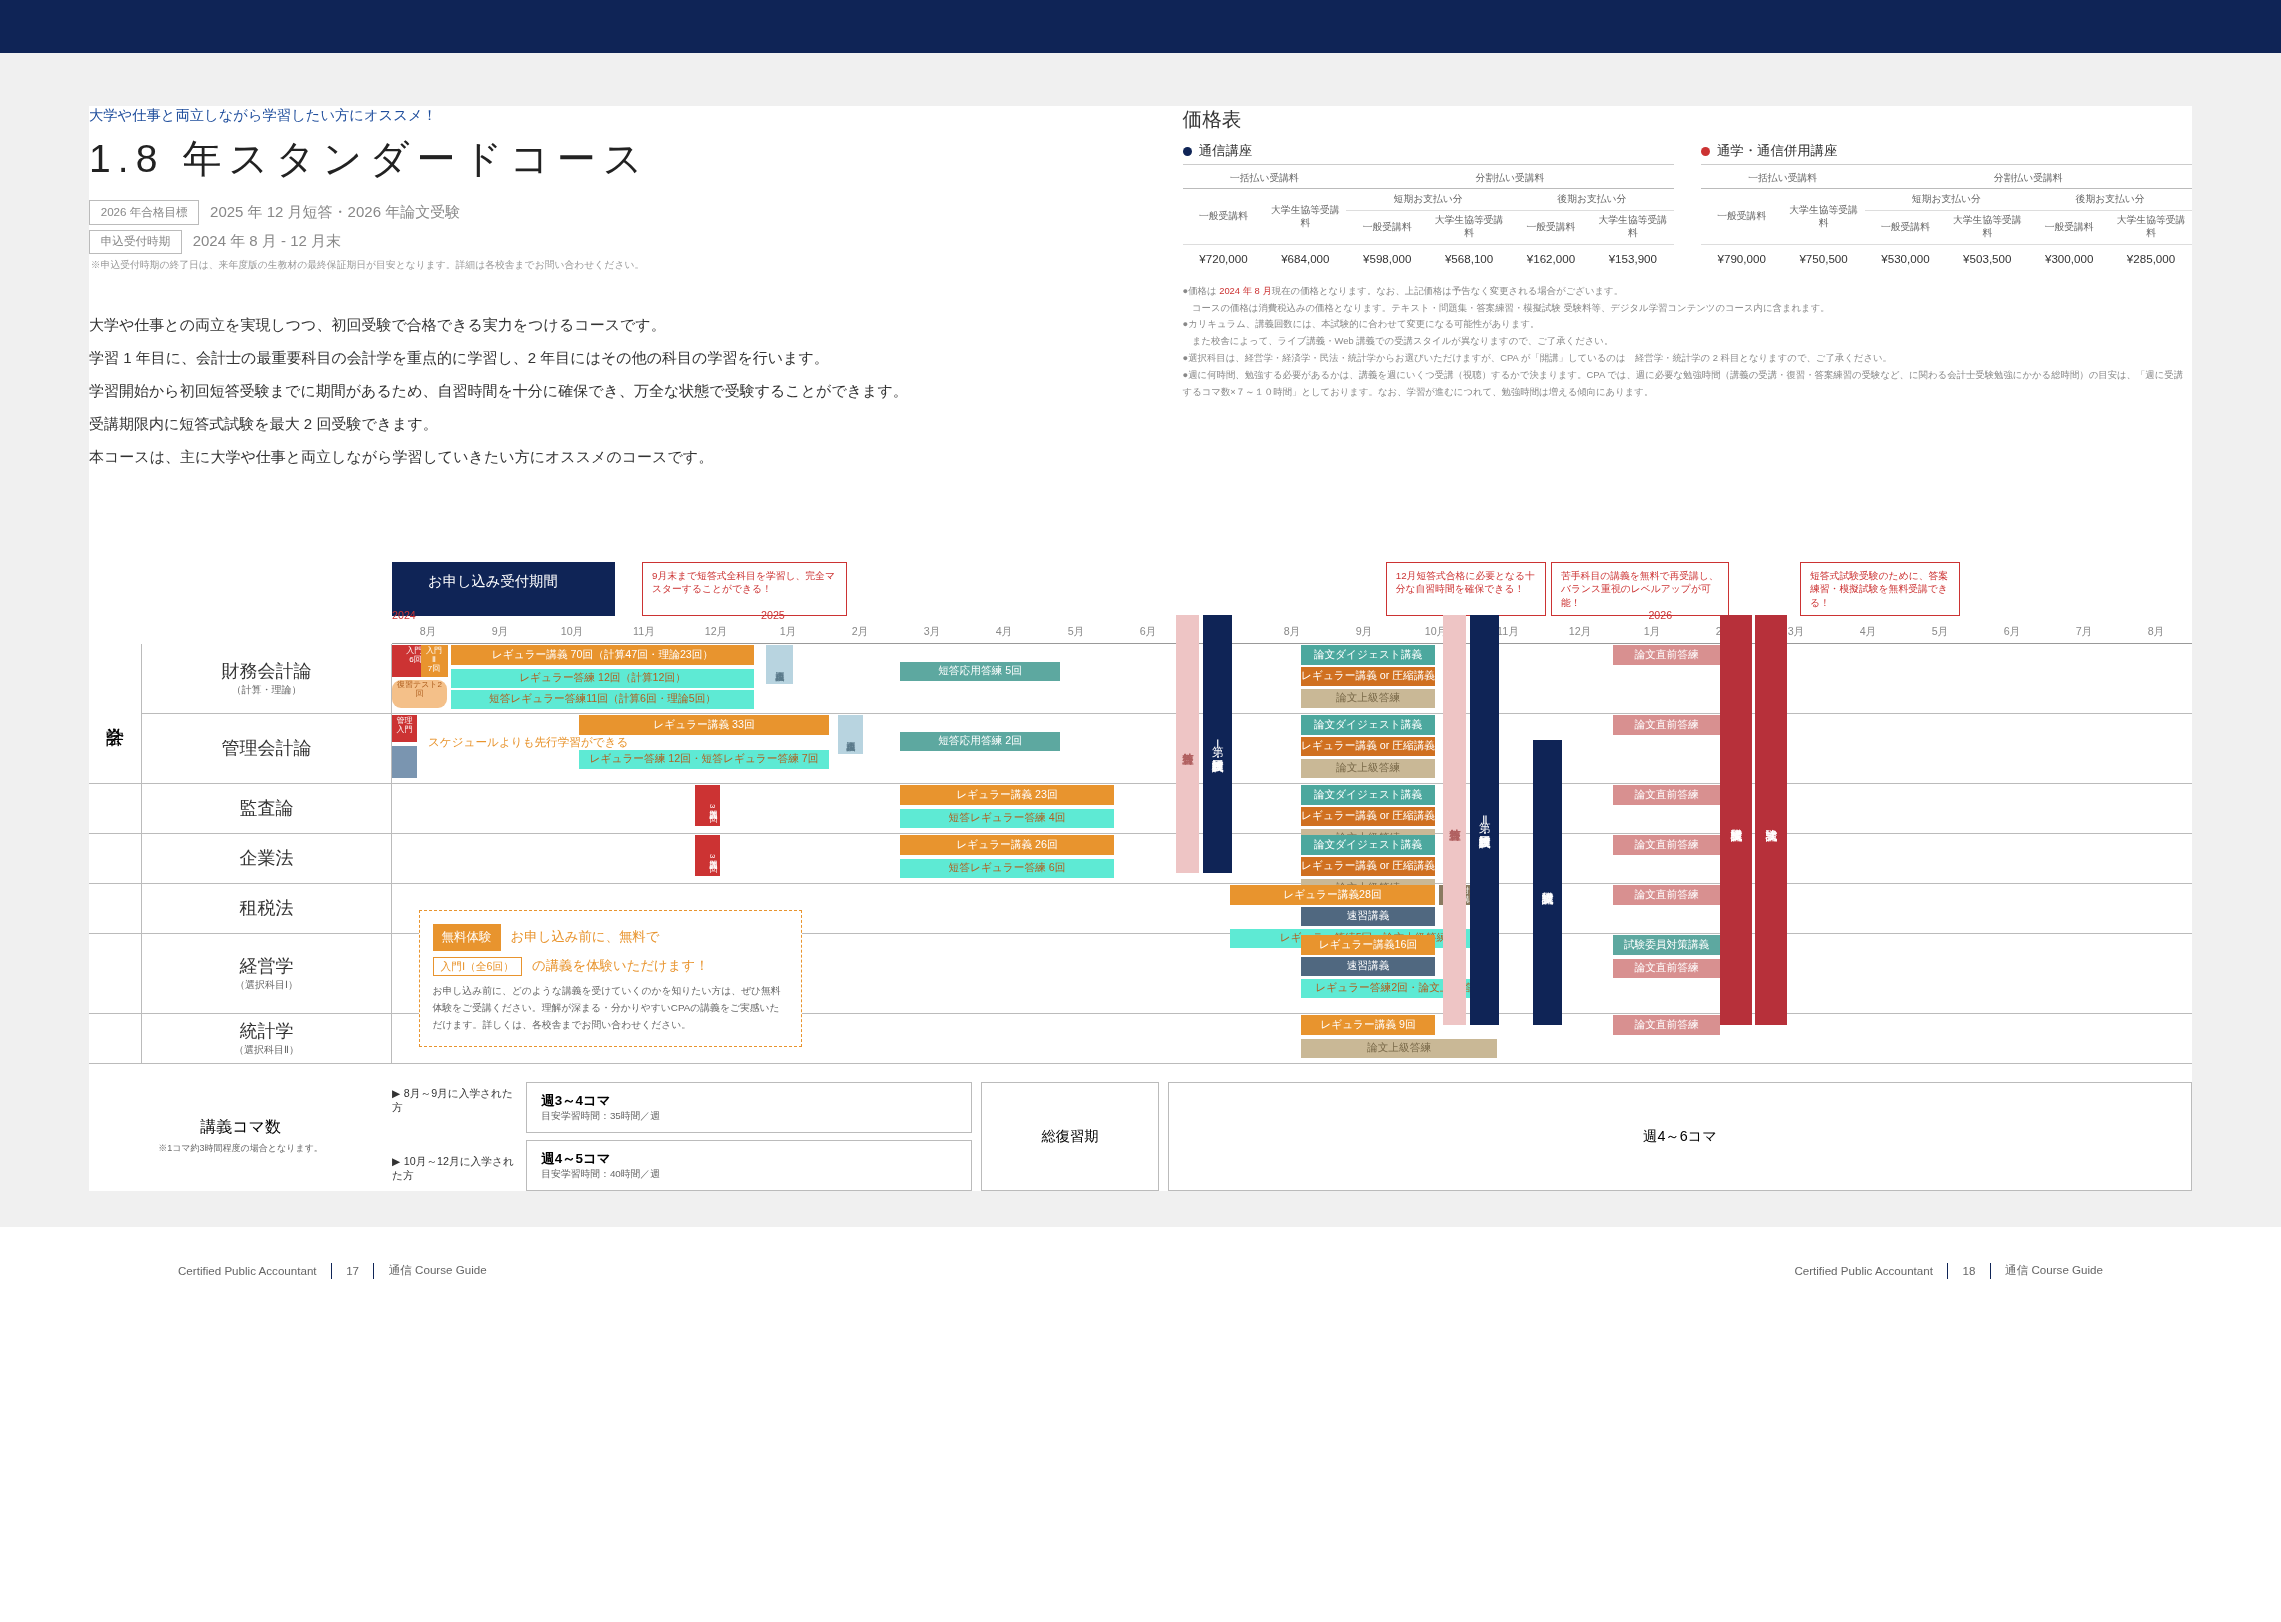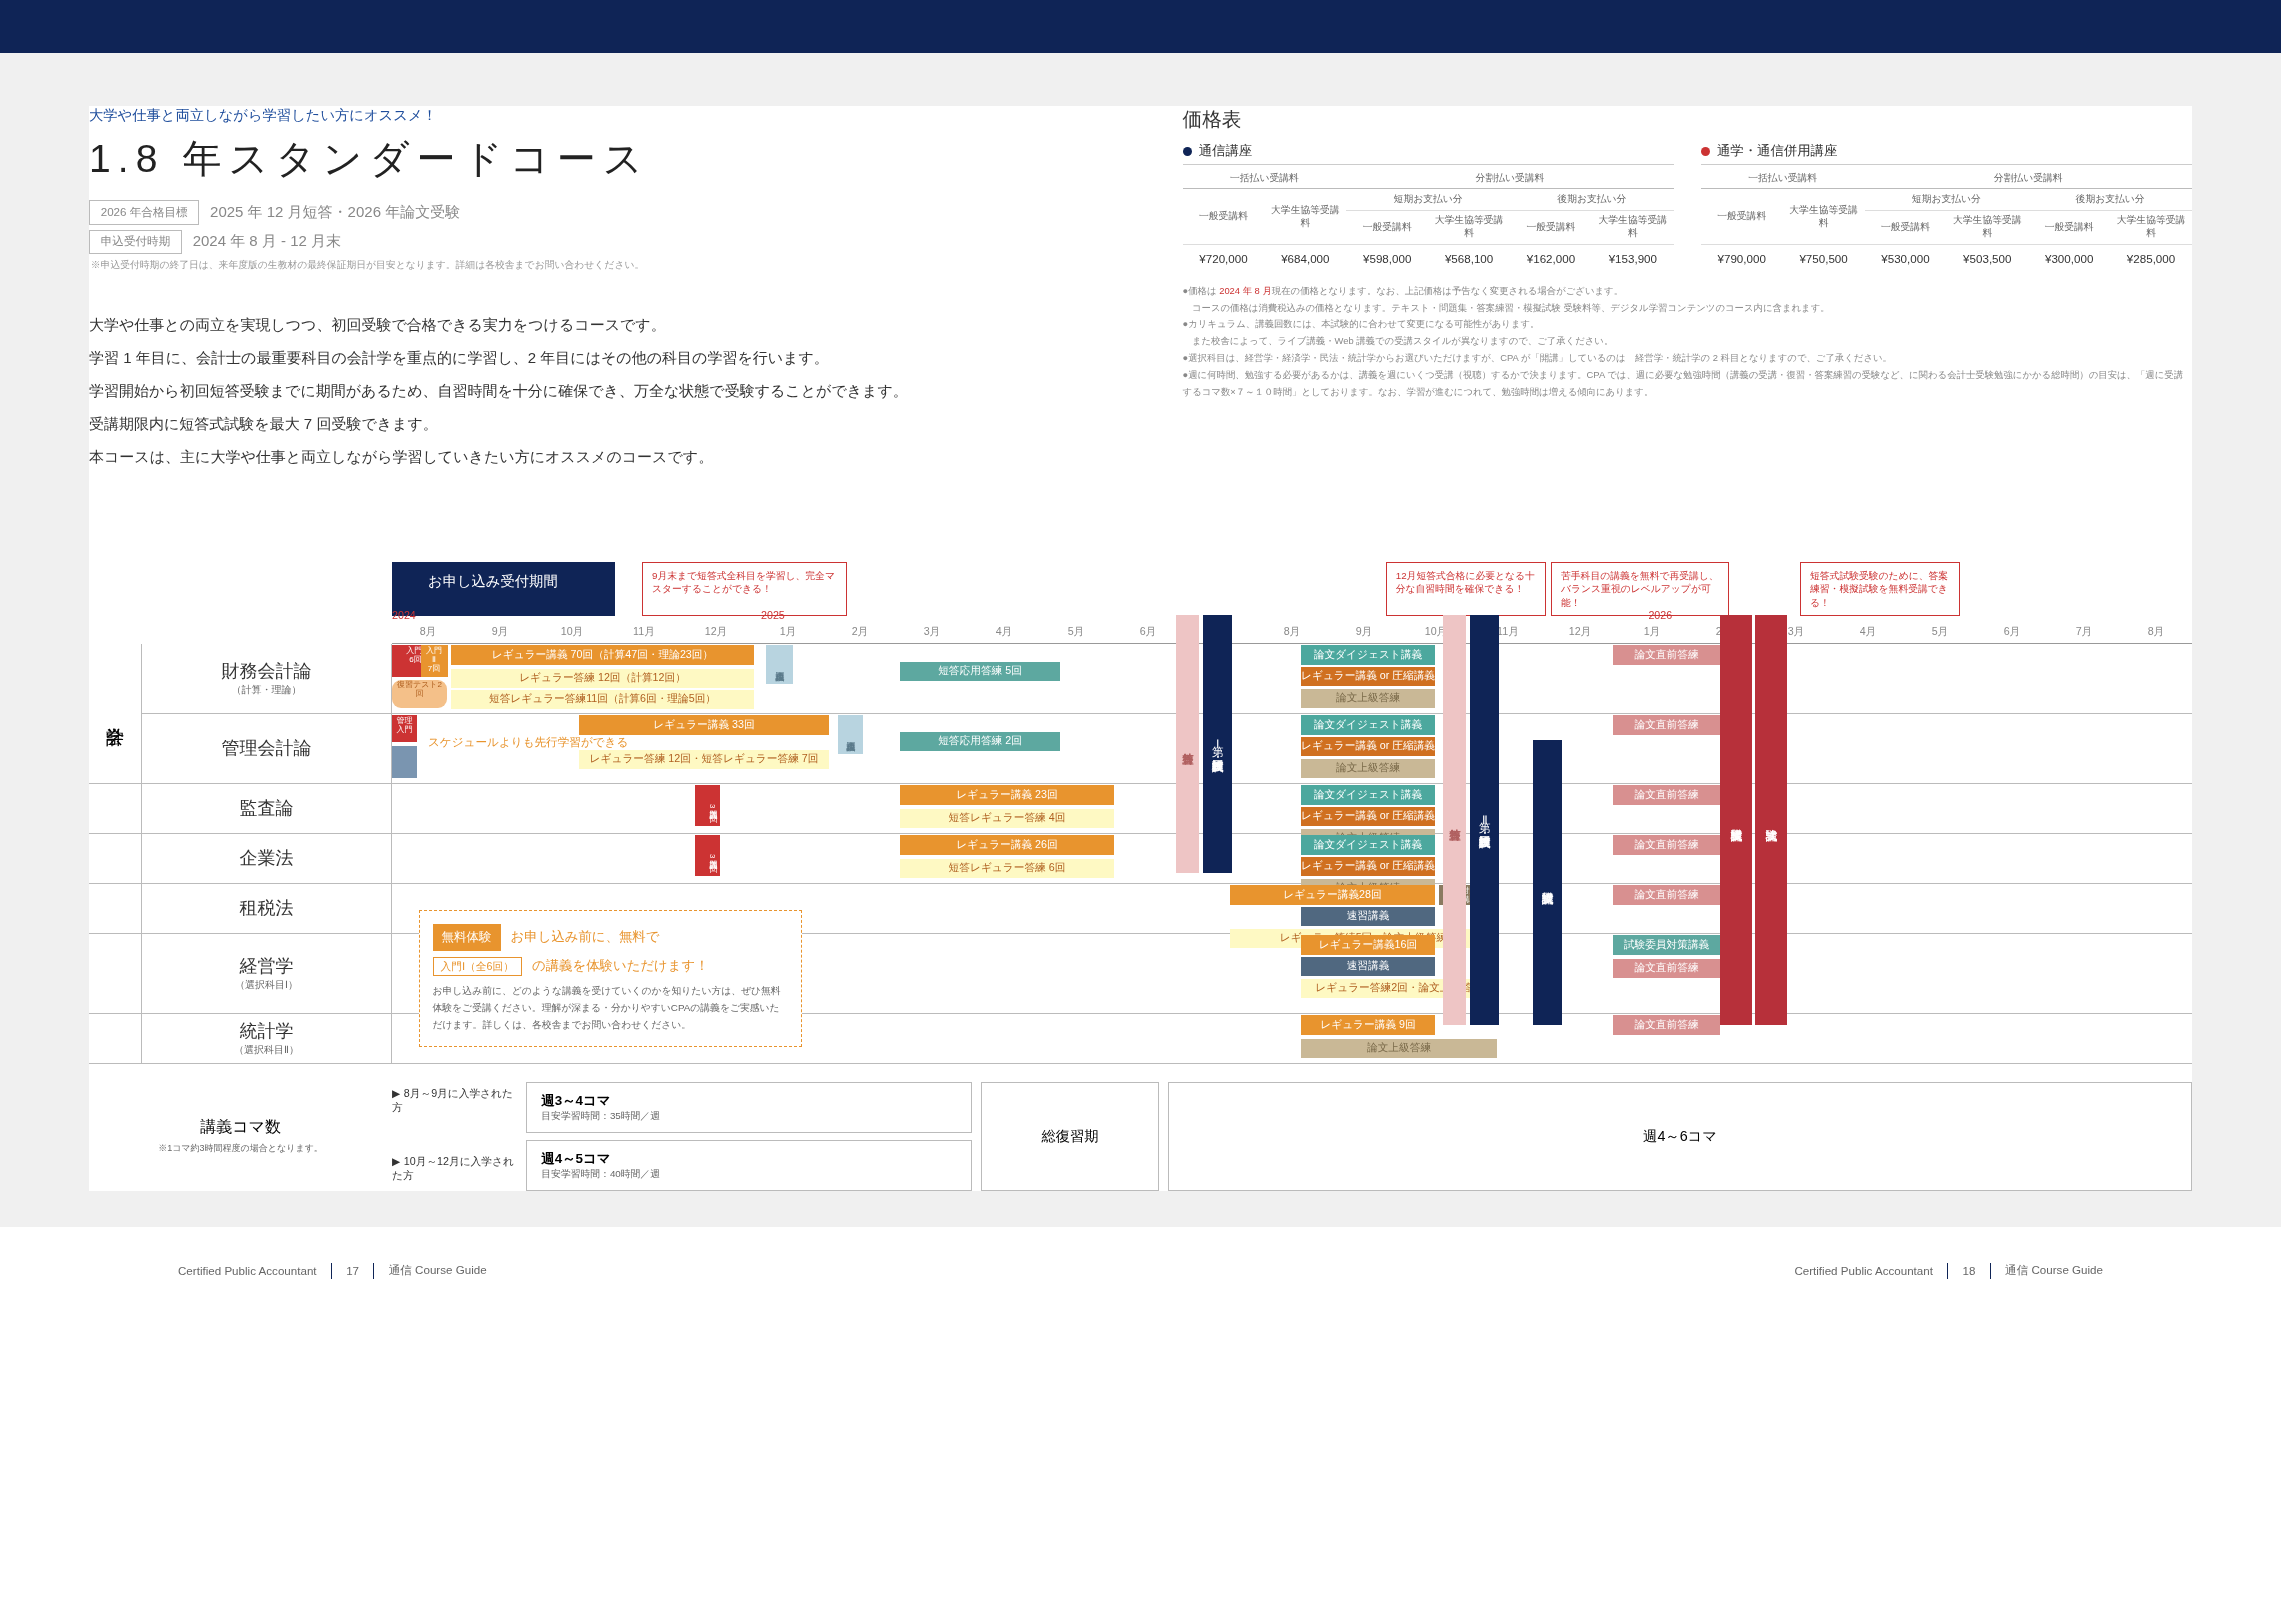--- a/index.html
+++ b/index.html
@@ -44,21 +44,21 @@
 .month-cell { flex: 1; text-align: center; }
 
 .subject-row { display: flex; border-bottom: 0.9px solid #bbb; min-height: 50px; position: relative; }
 .subject-label-col { width: 53px; writing-mode: vertical-rl; text-align: center; display: flex; align-items: center; justify-content: center; font-size: 18px; border-right: 0.9px solid #bbb; }
 .subject-name-col { width: 250px; display: flex; align-items: center; justify-content: center; font-size: 18px; color: #333; border-right: 0.9px solid #bbb; flex-direction: column; }
 .subject-sub { font-size: 10px; color: #666; }
 .bars-area { flex: 1; position: relative; padding: 3.6px 0; }
 
 .bar { position: absolute; height: 19.6px; font-size: 10.7px; color: #fff; display: flex; align-items: center; justify-content: center; padding: 0 5.3px; overflow: hidden; white-space: nowrap; }
 .bar-orange { background: #e8942e; }
-.bar-orange-light { background: #fef9c3; }
+.bar-orange-light { background: #5eead4; }
 .bar-teal { background: #5da8a0; }
 .bar-lightblue { background: #b8d4e0; color: #5a7a8a; }
 .bar-navy { background: #0f2456; }
 .bar-darkorange { background: #d07020; }
 .bar-red { background: #b7303a; }
 .bar-grayblue { background: #506880; }
 .bar-pink-strip { background: #eec5c5; }
 .bar-turquoise { background: #4ca89e; }
 .bar-tan { background: #c9b896; }
 .bar-small { font-size: 9px; }
@@ -112,21 +112,21 @@
     <div class="tag-row">
       <span class="tag-box">申込受付時期</span>
       <span class="tag-text">2024 年 8 月 - 12 月末</span>
     </div>
     <div class="tag-note">※申込受付時期の終了日は、来年度版の生教材の最終保証期日が目安となります。詳細は各校舎までお問い合わせください。</div>
 
     <div class="desc-block">
       <div>大学や仕事との両立を実現しつつ、初回受験で合格できる実力をつけるコースです。</div>
       <div>学習 1 年目に、会計士の最重要科目の会計学を重点的に学習し、2 年目にはその他の科目の学習を行います。</div>
       <div>学習開始から初回短答受験までに期間があるため、自習時間を十分に確保でき、万全な状態で受験することができます。</div>
-      <div>受講期限内に短答式試験を最大 7 回受験できます。</div>
+      <div>受講期限内に短答式試験を最大 2 回受験できます。</div>
       <div>本コースは、主に大学や仕事と両立しながら学習していきたい方にオススメのコースです。</div>
     </div>
   </div>
 
   <div class="right-col">
     <div class="price-title">価格表</div>
     <div class="price-section">
       <div class="price-group">
         <div class="price-group-header">
           <span class="dot dot-navy"></span>

